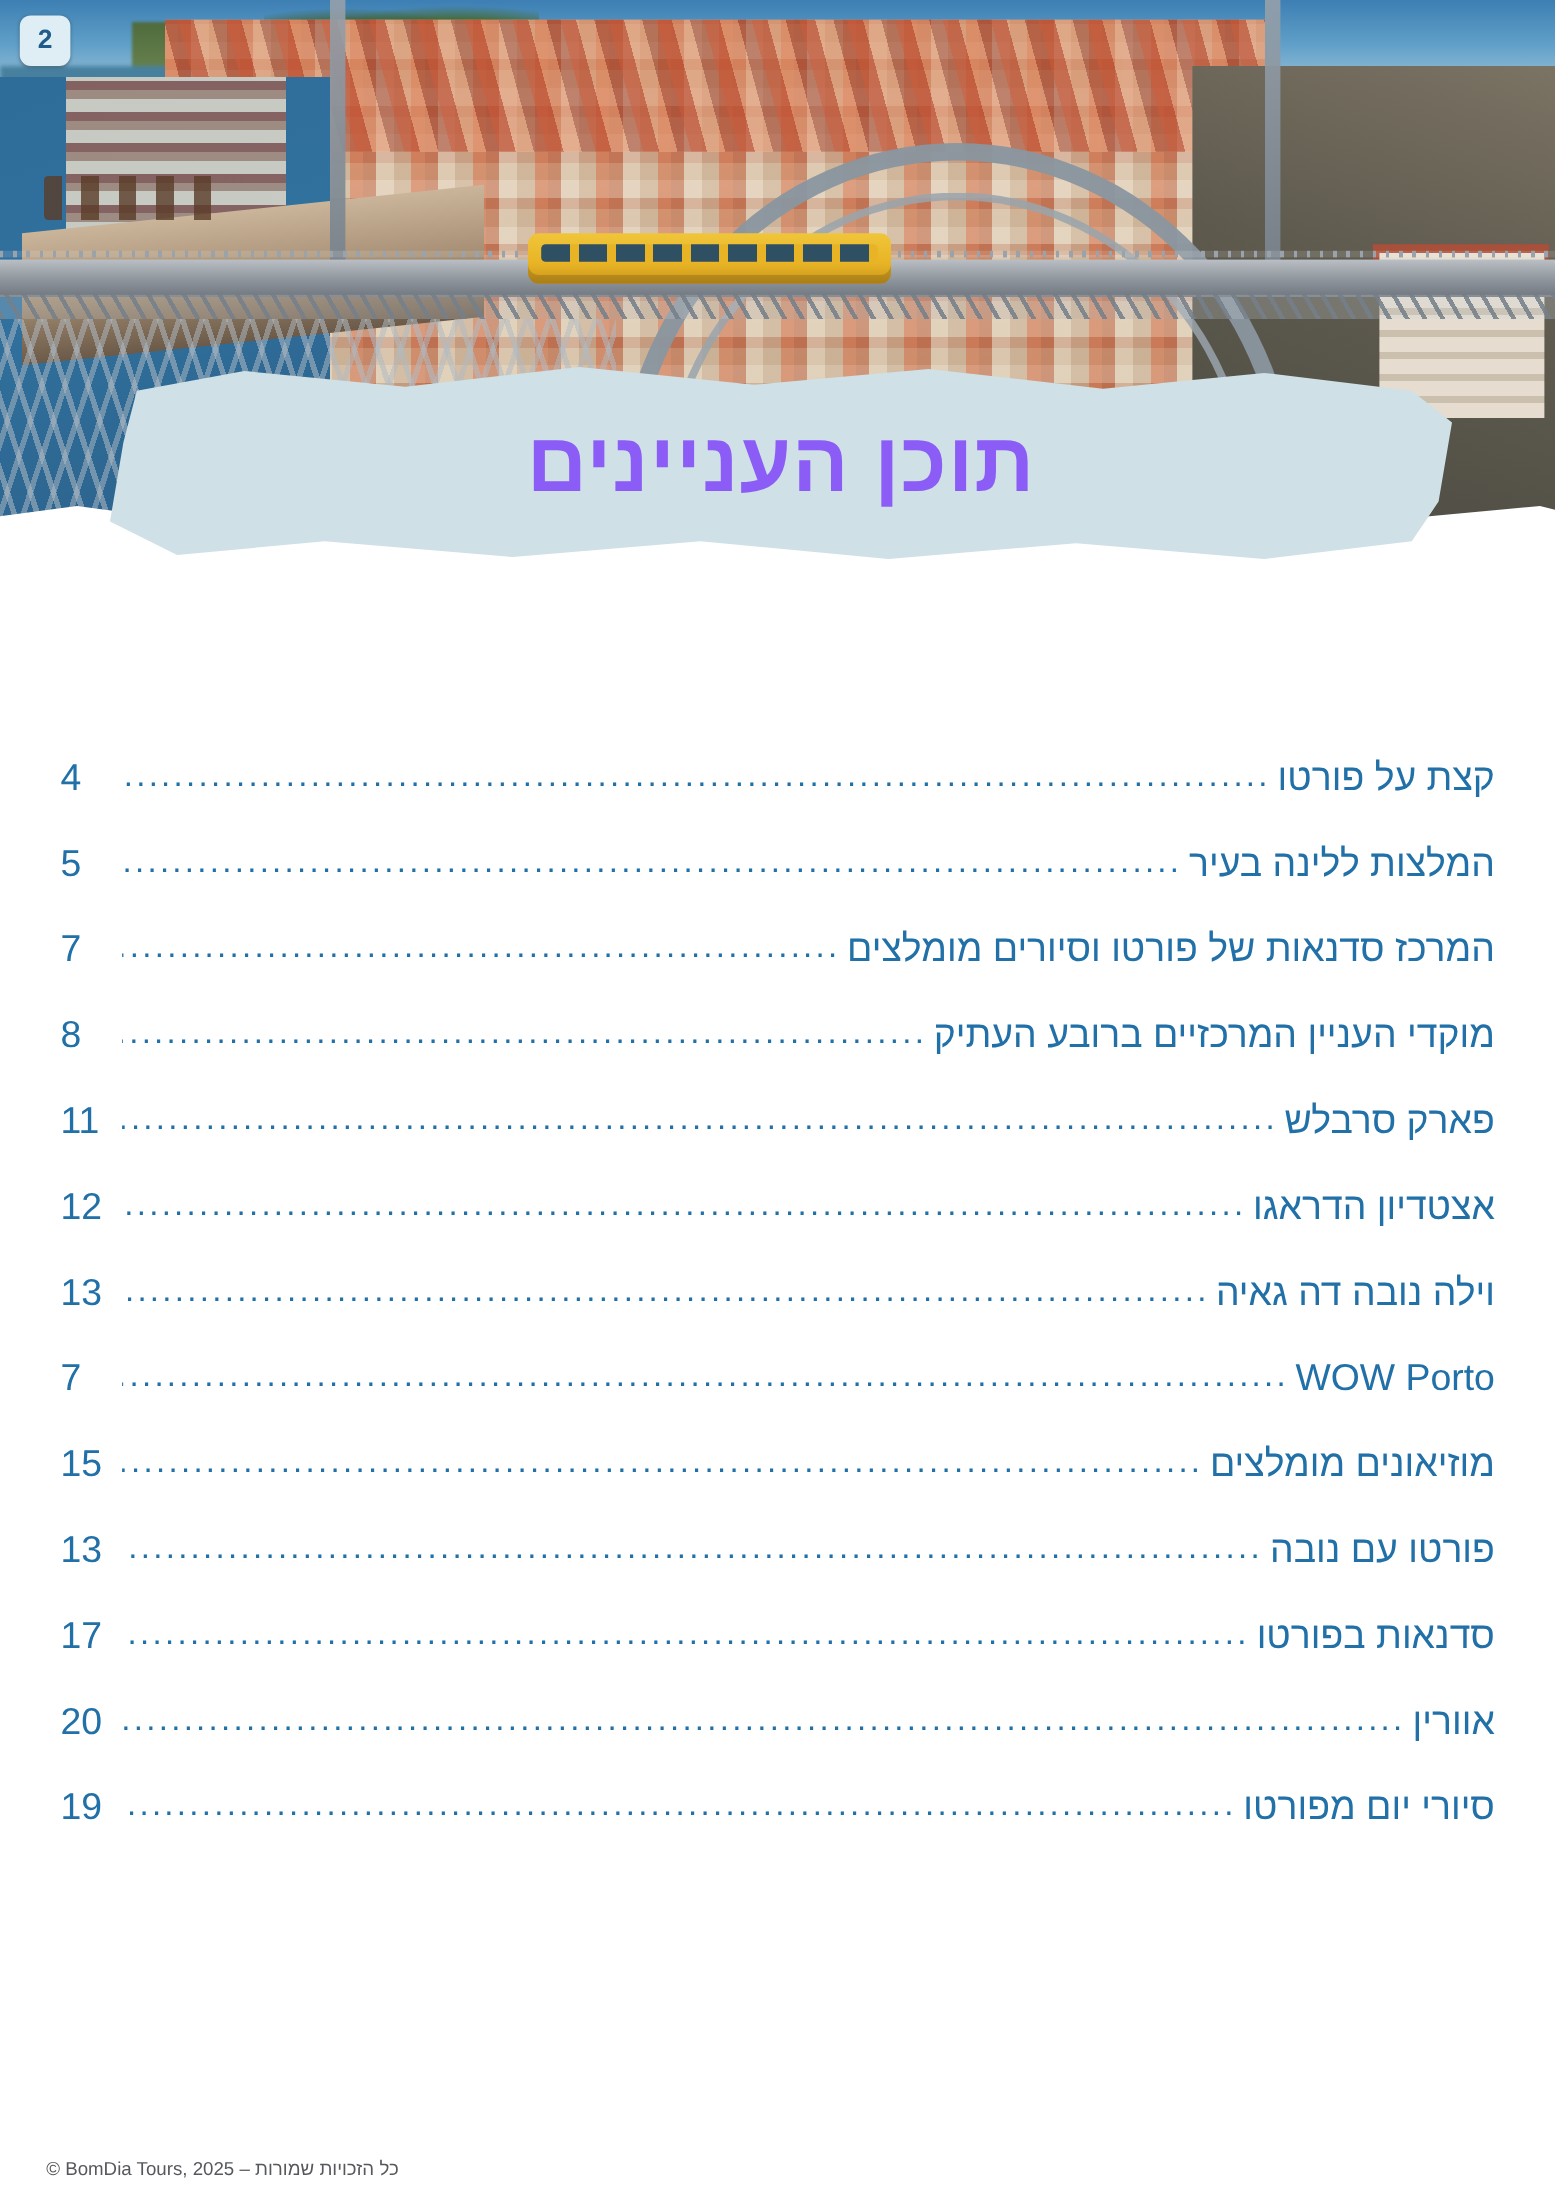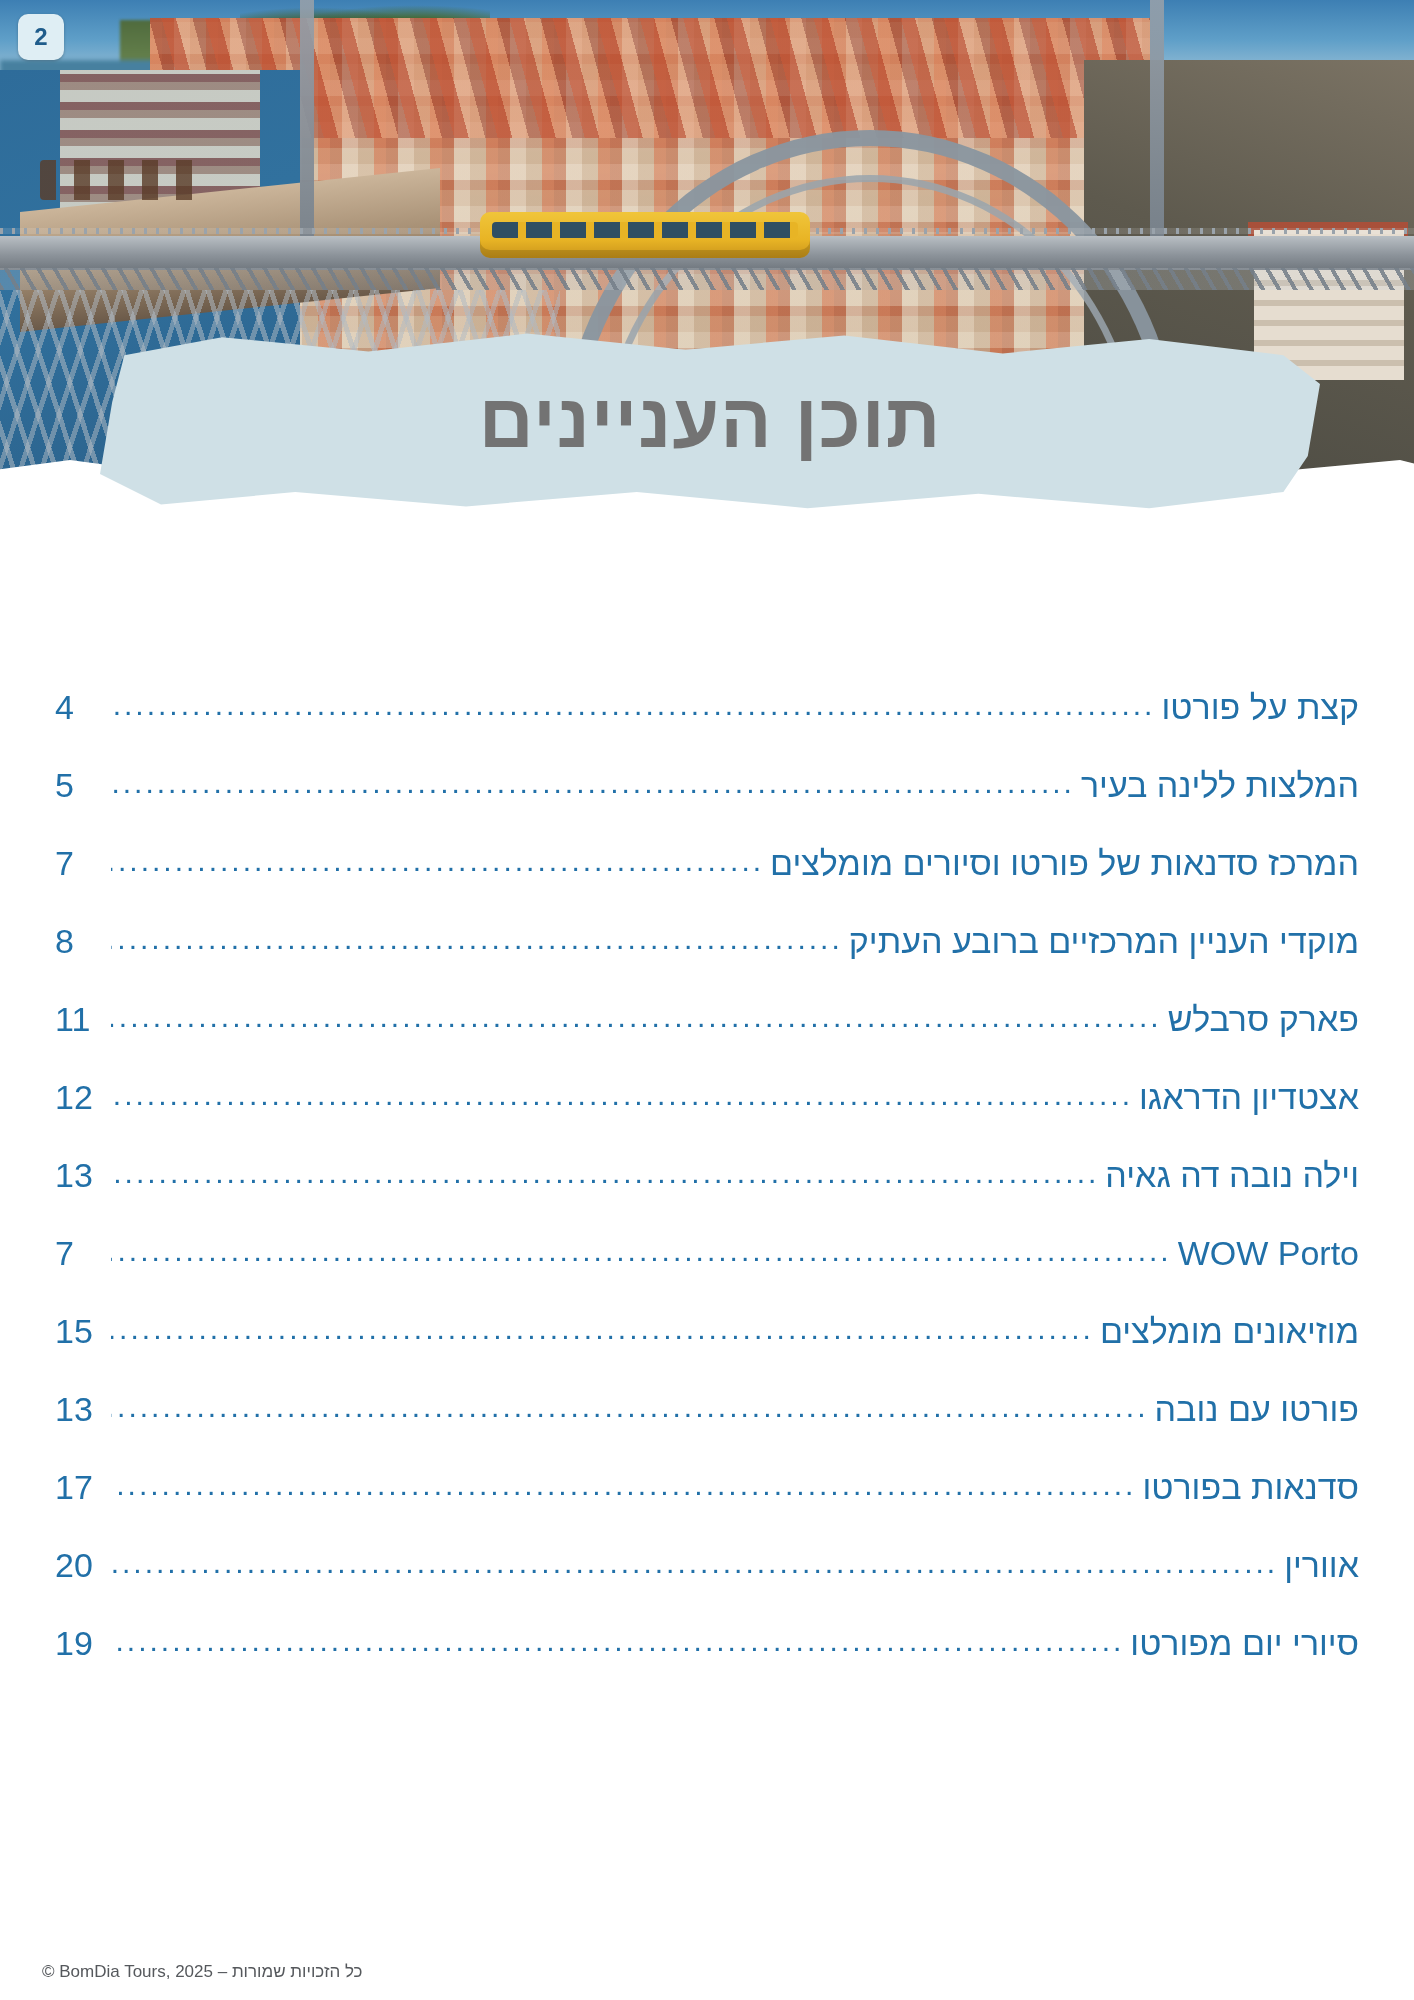--- a/index.html
+++ b/index.html
@@ -217,21 +217,21 @@
   }
   .banner-title {
     position: absolute;
     left: 100px;
     top: 0px;
     width: 1220px;
     height: 180px;
     display: flex;
     align-items: center;
     justify-content: center;
-    color: #737373;
+    color: #8b5cf6;
     font-size: 76px;
     font-weight: bold;
     letter-spacing: 1px;
   }
 
   
   .toc {
     position: absolute;
     left: 0;
     top: 610px;

